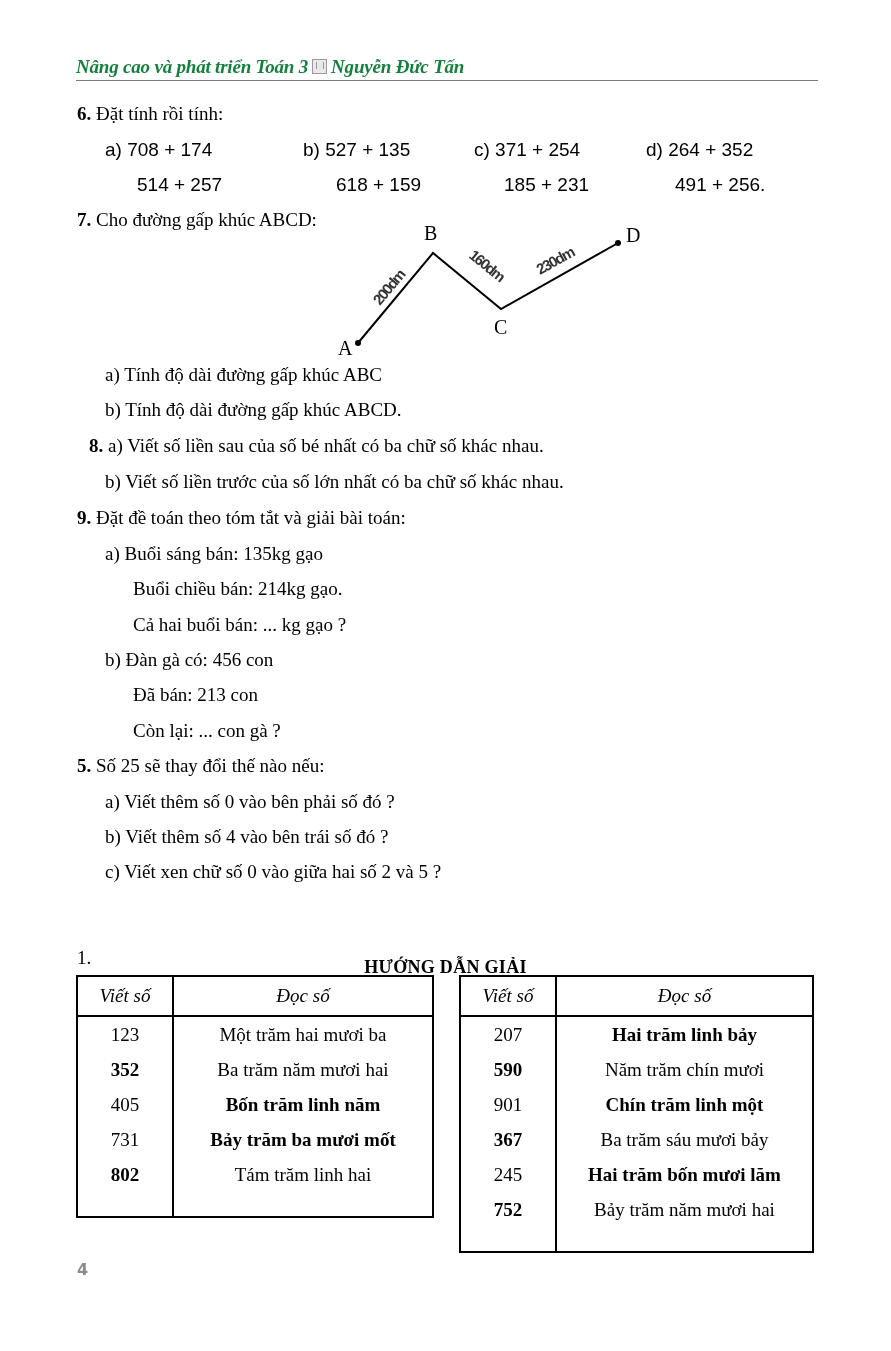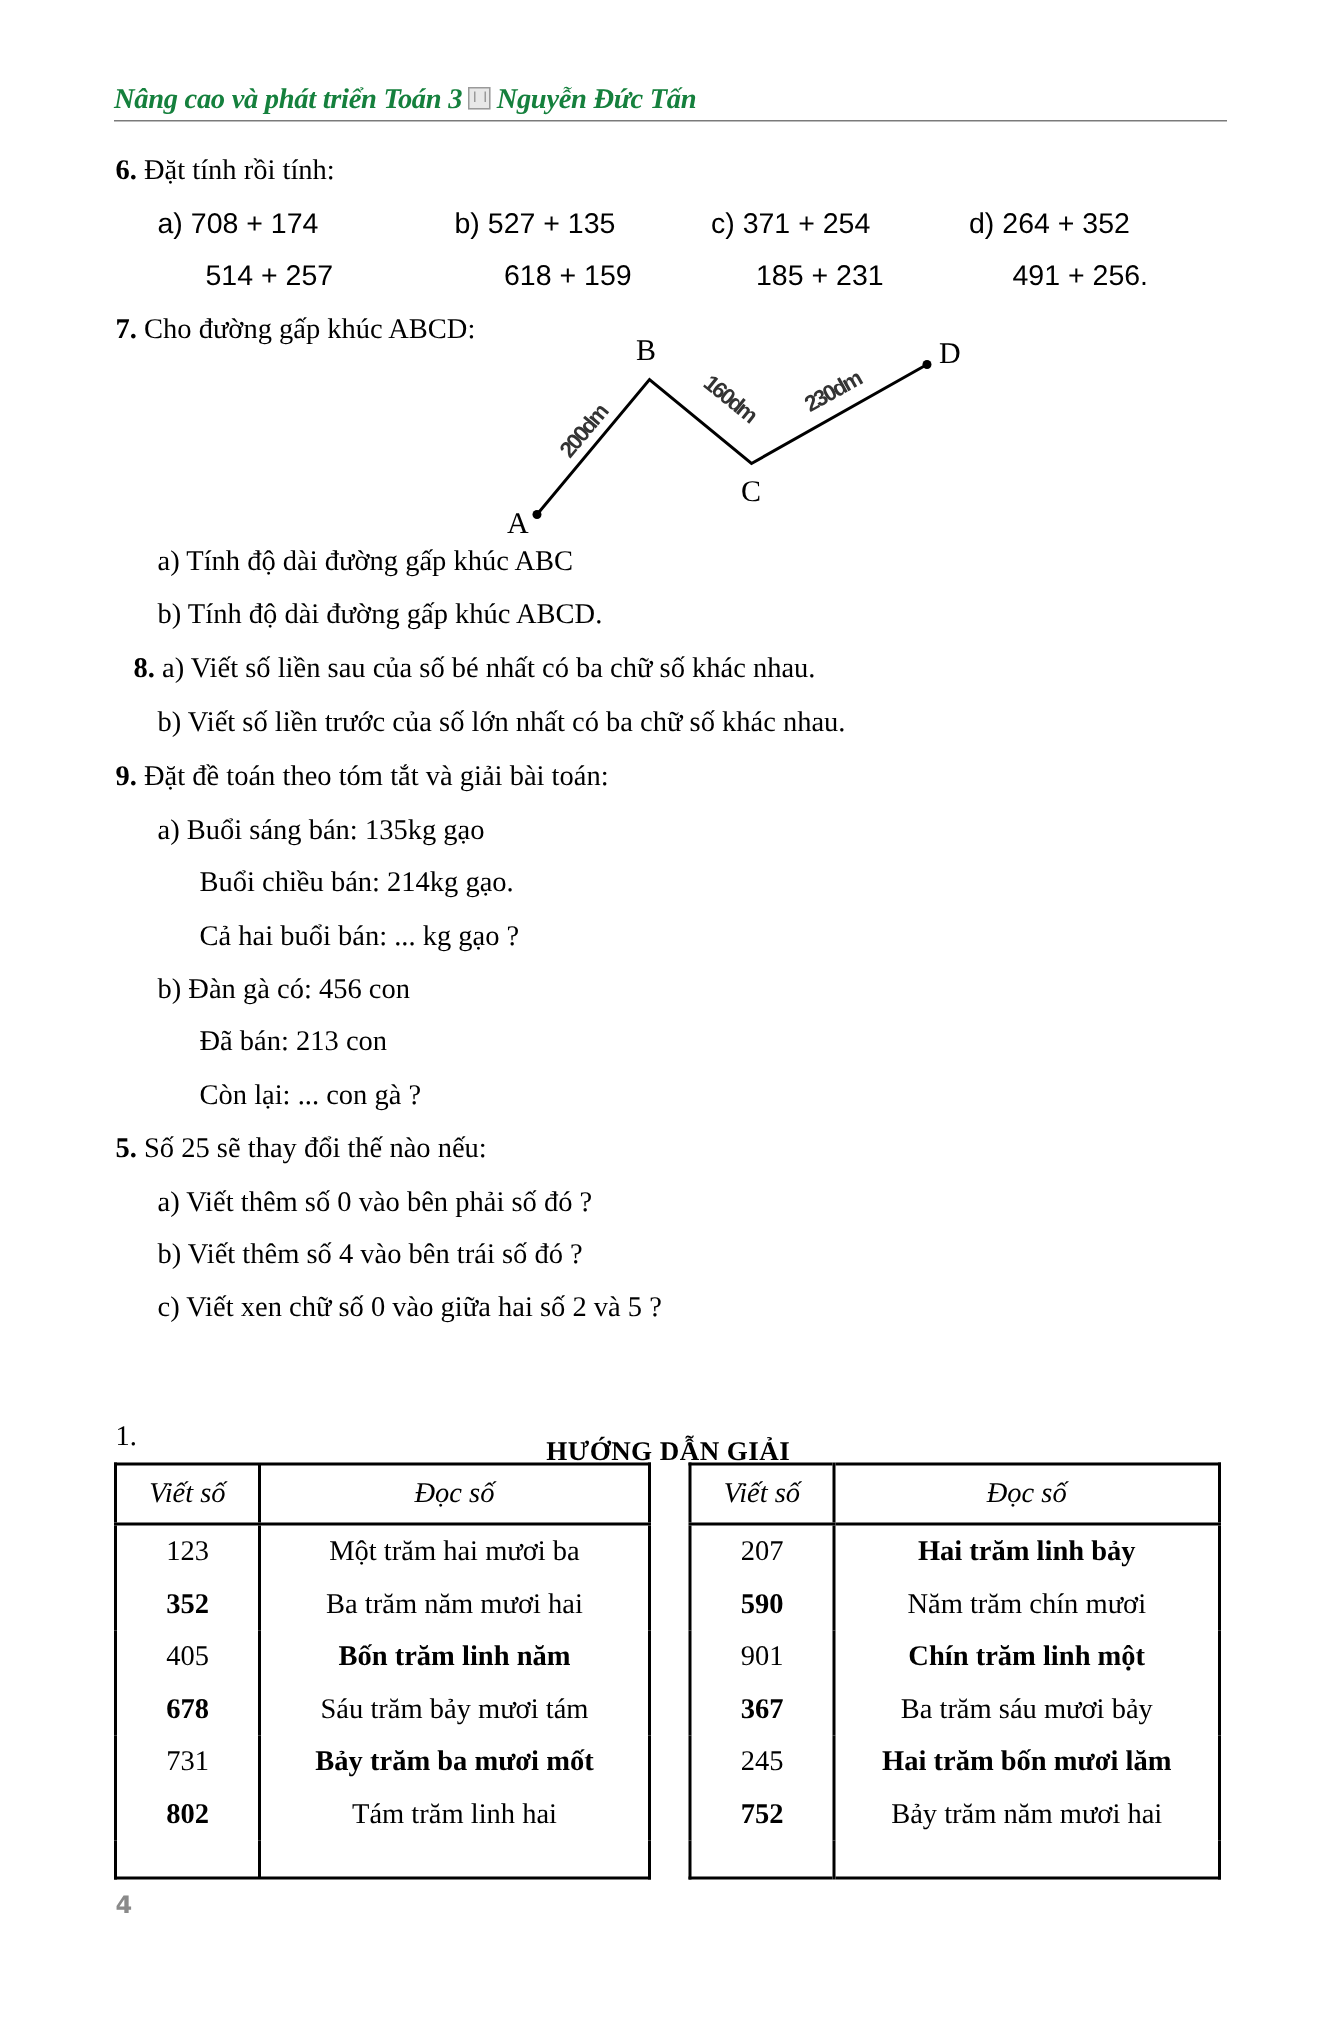--- a/index.html
+++ b/index.html
@@ -128,24 +128,20 @@
       </tr>
     <tr>
         <td class="bold">352</td>
         <td>Ba trăm năm mươi hai</td>
       </tr>
     <tr>
         <td>405</td>
         <td class="bold">Bốn trăm linh năm</td>
       </tr>
     <tr>
-        <td class="bold">678</td>
-        <td>Sáu trăm bảy mươi tám</td>
-      </tr>
-    <tr>
         <td>731</td>
         <td class="bold">Bảy trăm ba mươi mốt</td>
       </tr>
     <tr>
         <td class="bold">802</td>
         <td>Tám trăm linh hai</td>
       </tr>
     <tr class="spacer">
         <td></td>
         <td></td>

